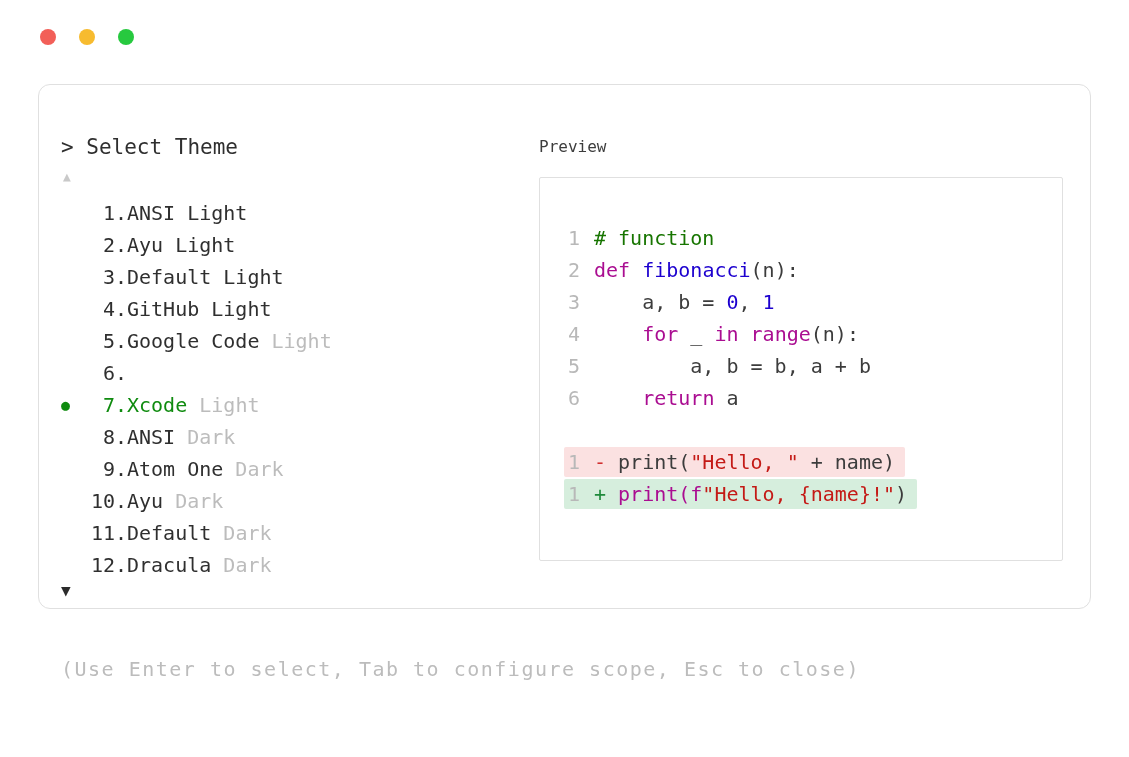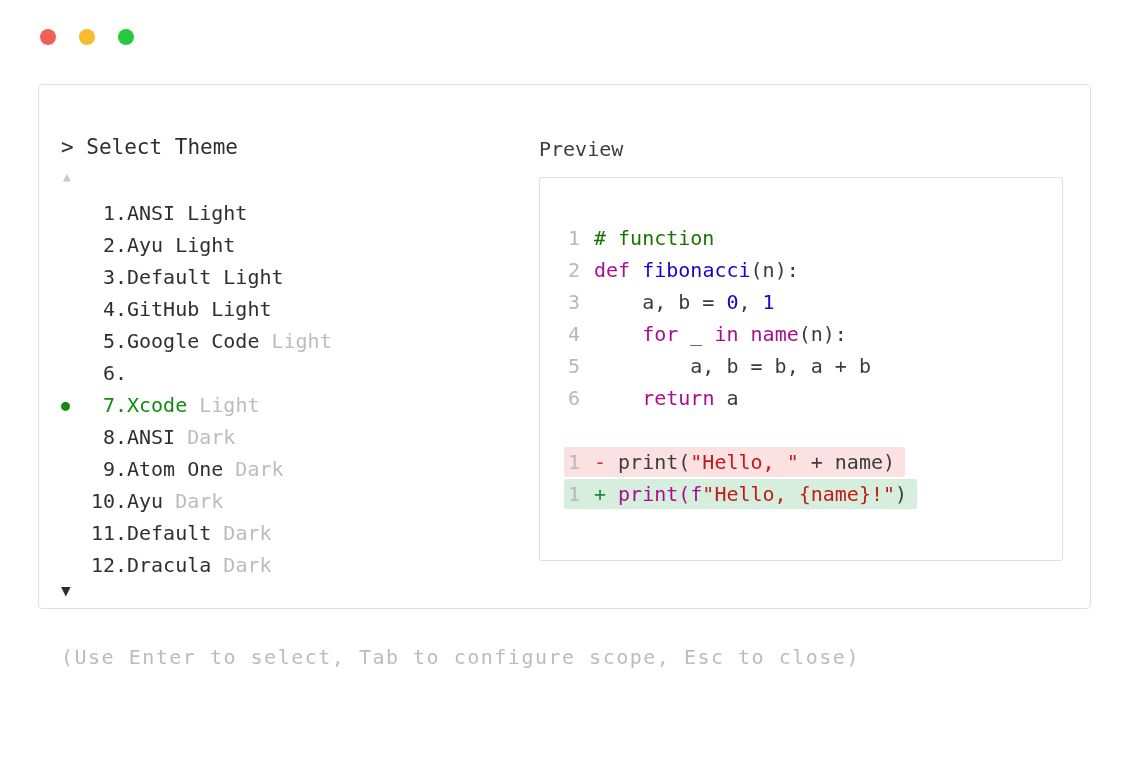--- a/index.html
+++ b/index.html
@@ -11,39 +11,39 @@
     overflow:hidden;
     color:var(--text,#2f2f2f);
   }
   
   .traffic-lights { position:absolute; top:29px; left:40px; display:flex; gap:23px; }
   .dot { width:16px; height:16px; border-radius:50%; display:inline-block; }
 
   
   .panel {
     position:absolute; left:38px; top:84px; width:1053px; height:525px;
-    border:1.5px solid var(--panel-border,#e0e0e0); border-radius:4px; background:#fff;text-decoration:underline;
+    border:1.5px solid var(--panel-border,#e0e0e0); border-radius:12px; background:#fff;text-decoration:underline;
   }
 
   .prompt { position:absolute; left:22px; top:50px; font-size:21px; color:var(--text,#2a2a2a); }
-  .preview-label { position:absolute; left:500px; top:52px; font-size:20px; color:#3d3d3d; }
+  .preview-label { position:absolute; left:500px; top:52px; font-size:16px; color:#3d3d3d; }
 
   .scroll-up { position:absolute; left:24px; top:84px; font-size:13px; color:#c9c9c9; cursor:pointer; }
   .scroll-down { position:absolute; left:22px; top:496px; font-size:16px; color:#2b2b2b; cursor:pointer; }
 
   .theme-list { position:absolute; left:22px; top:112px; list-style:none; }
   .theme-item { display:flex; align-items:center; height:32px; font-size:20px; cursor:pointer; }
   .theme-item span { white-space:pre; }
   .theme-item .marker { width:28px; font-size:15px; color:var(--selected-green,#0f8b0f); }
   .theme-item .num { width:38px; text-align:right; color:var(--text,#2f2f2f); }
   .theme-item .name { color:var(--text,#2f2f2f); }
   .theme-item .suffix { color:var(--muted,#b9b9b9); }
   .theme-item.selected .num, .theme-item.selected .name { color:var(--selected-green,#0f8b0f); }
 
-  .hint { position:absolute; left:22px; top:560px; font-size:20px; letter-spacing:1.5px; color:var(--muted,#c4c4c4); }
+  .hint { position:absolute; left:22px; top:572px; font-size:20px; letter-spacing:1.5px; color:var(--muted,#c4c4c4); }
 
   .preview-box {
     position:absolute; left:500px; top:92px; width:524px; height:384px;
     border:1px solid var(--panel-border,#e4e4e4); border-radius:2px; background:#fff;
   }
   #code-area { padding:44px 0 0 24px; font-size:20px; }
   .code-line { height:32px; display:flex; align-items:center; }
   .chip { display:inline-flex; align-items:center; height:30px; white-space:pre; padding:0 10px 0 4px; border-radius:2px; }
   .chip.removed { background:var(--diff-removed-bg,#fbe1e1); }
   .chip.added { background:var(--diff-added-bg,#d6eedd); }
@@ -153,21 +153,21 @@
         <div class="code-line">
           <span class="chip"><span class="ln">1</span><span class="tok tok-comment"># function</span></span>
         </div>
         <div class="code-line">
           <span class="chip"><span class="ln">2</span><span class="tok tok-keyword">def </span><span class="tok tok-function">fibonacci</span><span class="tok tok-plain">(n):</span></span>
         </div>
         <div class="code-line">
           <span class="chip"><span class="ln">3</span><span class="tok tok-plain">    a, b = </span><span class="tok tok-number">0</span><span class="tok tok-plain">, </span><span class="tok tok-number">1</span></span>
         </div>
         <div class="code-line">
-          <span class="chip"><span class="ln">4</span><span class="tok tok-plain">    </span><span class="tok tok-keyword">for</span><span class="tok tok-plain"> _ </span><span class="tok tok-keyword">in</span><span class="tok tok-plain"> </span><span class="tok tok-keyword">name</span><span class="tok tok-plain">(n):</span></span>
+          <span class="chip"><span class="ln">4</span><span class="tok tok-plain">    </span><span class="tok tok-keyword">for</span><span class="tok tok-plain"> _ </span><span class="tok tok-keyword">in</span><span class="tok tok-plain"> </span><span class="tok tok-keyword">range</span><span class="tok tok-plain">(n):</span></span>
         </div>
         <div class="code-line">
           <span class="chip"><span class="ln">5</span><span class="tok tok-plain">        a, b = b, a + b</span></span>
         </div>
         <div class="code-line">
           <span class="chip"><span class="ln">6</span><span class="tok tok-plain">    </span><span class="tok tok-keyword">return</span><span class="tok tok-plain"> a</span></span>
         </div>
         <div class="code-line"></div>
         <div class="code-line">
           <span class="chip removed"><span class="ln">1</span><span class="sign removed">-</span><span class="tok tok-plain">print(</span><span class="tok tok-string">"Hello, "</span><span class="tok tok-plain"> + name)</span></span>

